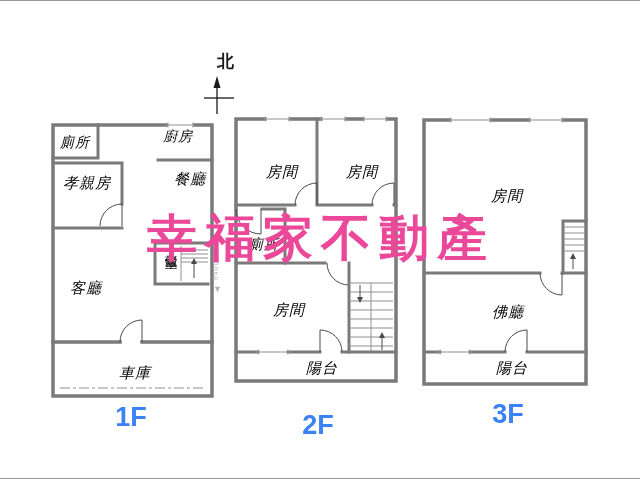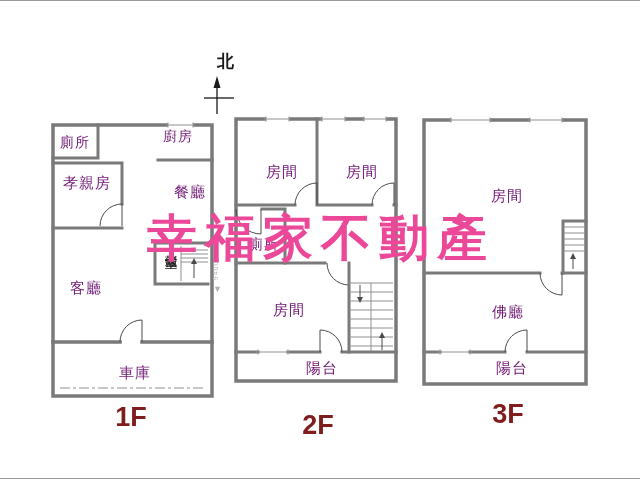--- a/index.html
+++ b/index.html
@@ -1,26 +1,26 @@
 <!DOCTYPE html>
 <html><head>
 <meta charset="utf-8">
 <style>
   html,body{margin:0;padding:0;background:#fff;}
   #page{position:relative;width:640px;height:480px;background:#fff;overflow:hidden;
         font-family:"Liberation Sans","DejaVu Sans",sans-serif;color:#111;}
   .edge{position:absolute;left:0;width:640px;height:1px;background:#9a9a9a;}
   .floor{position:absolute;}
   .floor svg{position:absolute;left:0;top:0;}
-  .lbl{position:absolute;transform:translate(-50%,-50%);font-size:15px;color:#701a75;
-       white-space:nowrap;letter-spacing:1px;}
+  .lbl{position:absolute;transform:translate(-50%,-50%);font-size:15px;color:#000000;
+       white-space:nowrap;letter-spacing:1px;font-style:italic;}
   .lbl-sm{font-size:14px;}
   .lbl-vert{position:absolute;writing-mode:vertical-rl;text-orientation:upright;
        font-size:12.5px;letter-spacing:1px;color:#141414;}
-  .floor-lbl{position:absolute;transform:translateX(-50%);font-size:27px;font-weight:600;color:#7f1d1d;}
+  .floor-lbl{position:absolute;transform:translateX(-50%);font-size:27px;font-weight:600;color:#3b82f6;}
   #watermark{position:absolute;left:147px;top:211px;font-size:50px;font-weight:bold;
        color:#ec4899;letter-spacing:8px;white-space:nowrap;line-height:54px;z-index:30;}
   #compass{position:absolute;left:186px;top:50px;width:70px;height:70px;z-index:5;}
   #compass .north-label{position:absolute;left:31px;top:0px;font-size:17px;font-weight:bold;color:#1a1a1a;}
   #dim-label{position:absolute;left:212px;top:247px;writing-mode:vertical-rl;
        transform:rotate(180deg);font-size:7px;color:#b2b2b2;z-index:2;letter-spacing:1px;}
   #dim-arrow{position:absolute;left:213px;top:284px;font-size:9px;color:#b2b2b2;z-index:2;}
   path,line{fill:none;}
   .wall{stroke:#7a7a7a;stroke-width:3.5;stroke-linecap:square;}
   .wallthin{stroke:#7a7a7a;stroke-width:3;stroke-linecap:square;}
@@ -74,21 +74,21 @@
       </g>
 
       <path class="wall" d="M3,226 H70 M92,226 H162"></path>
       <path class="door" d="M70,226 A22,22 0 0 1 92,204 M92,204 V226"></path>
 
       <path class="dashdot" d="M10,272 H155"></path>
     </svg>
     <div class="lbl lbl-sm" style="left:25px;top:27px">廁所</div>
     <div class="lbl lbl-sm" style="left:128px;top:21px">廚房</div>
     <div class="lbl" style="left:37px;top:67px">孝親房</div>
-    <div class="lbl" style="left:140px;top:76px">餐廳</div>
+    <div class="lbl" style="left:140px;top:63px">餐廳</div>
     <div class="lbl-vert" style="left:112px;top:128px">儲藏室</div>
     <div class="lbl" style="left:36px;top:172px">客廳</div>
     <div class="lbl" style="left:85px;top:257px">車庫</div>
     <div class="floor-lbl" style="left:81px;top:286px">1F</div>
   </div>
 
   <div class="floor" style="left:233px;top:115px;width:168px;height:330px">
     <svg width="168" height="300" viewBox="0 0 168 300">
 
       <path class="wall" d="M3,4 H163 V266 H3 Z"></path>

